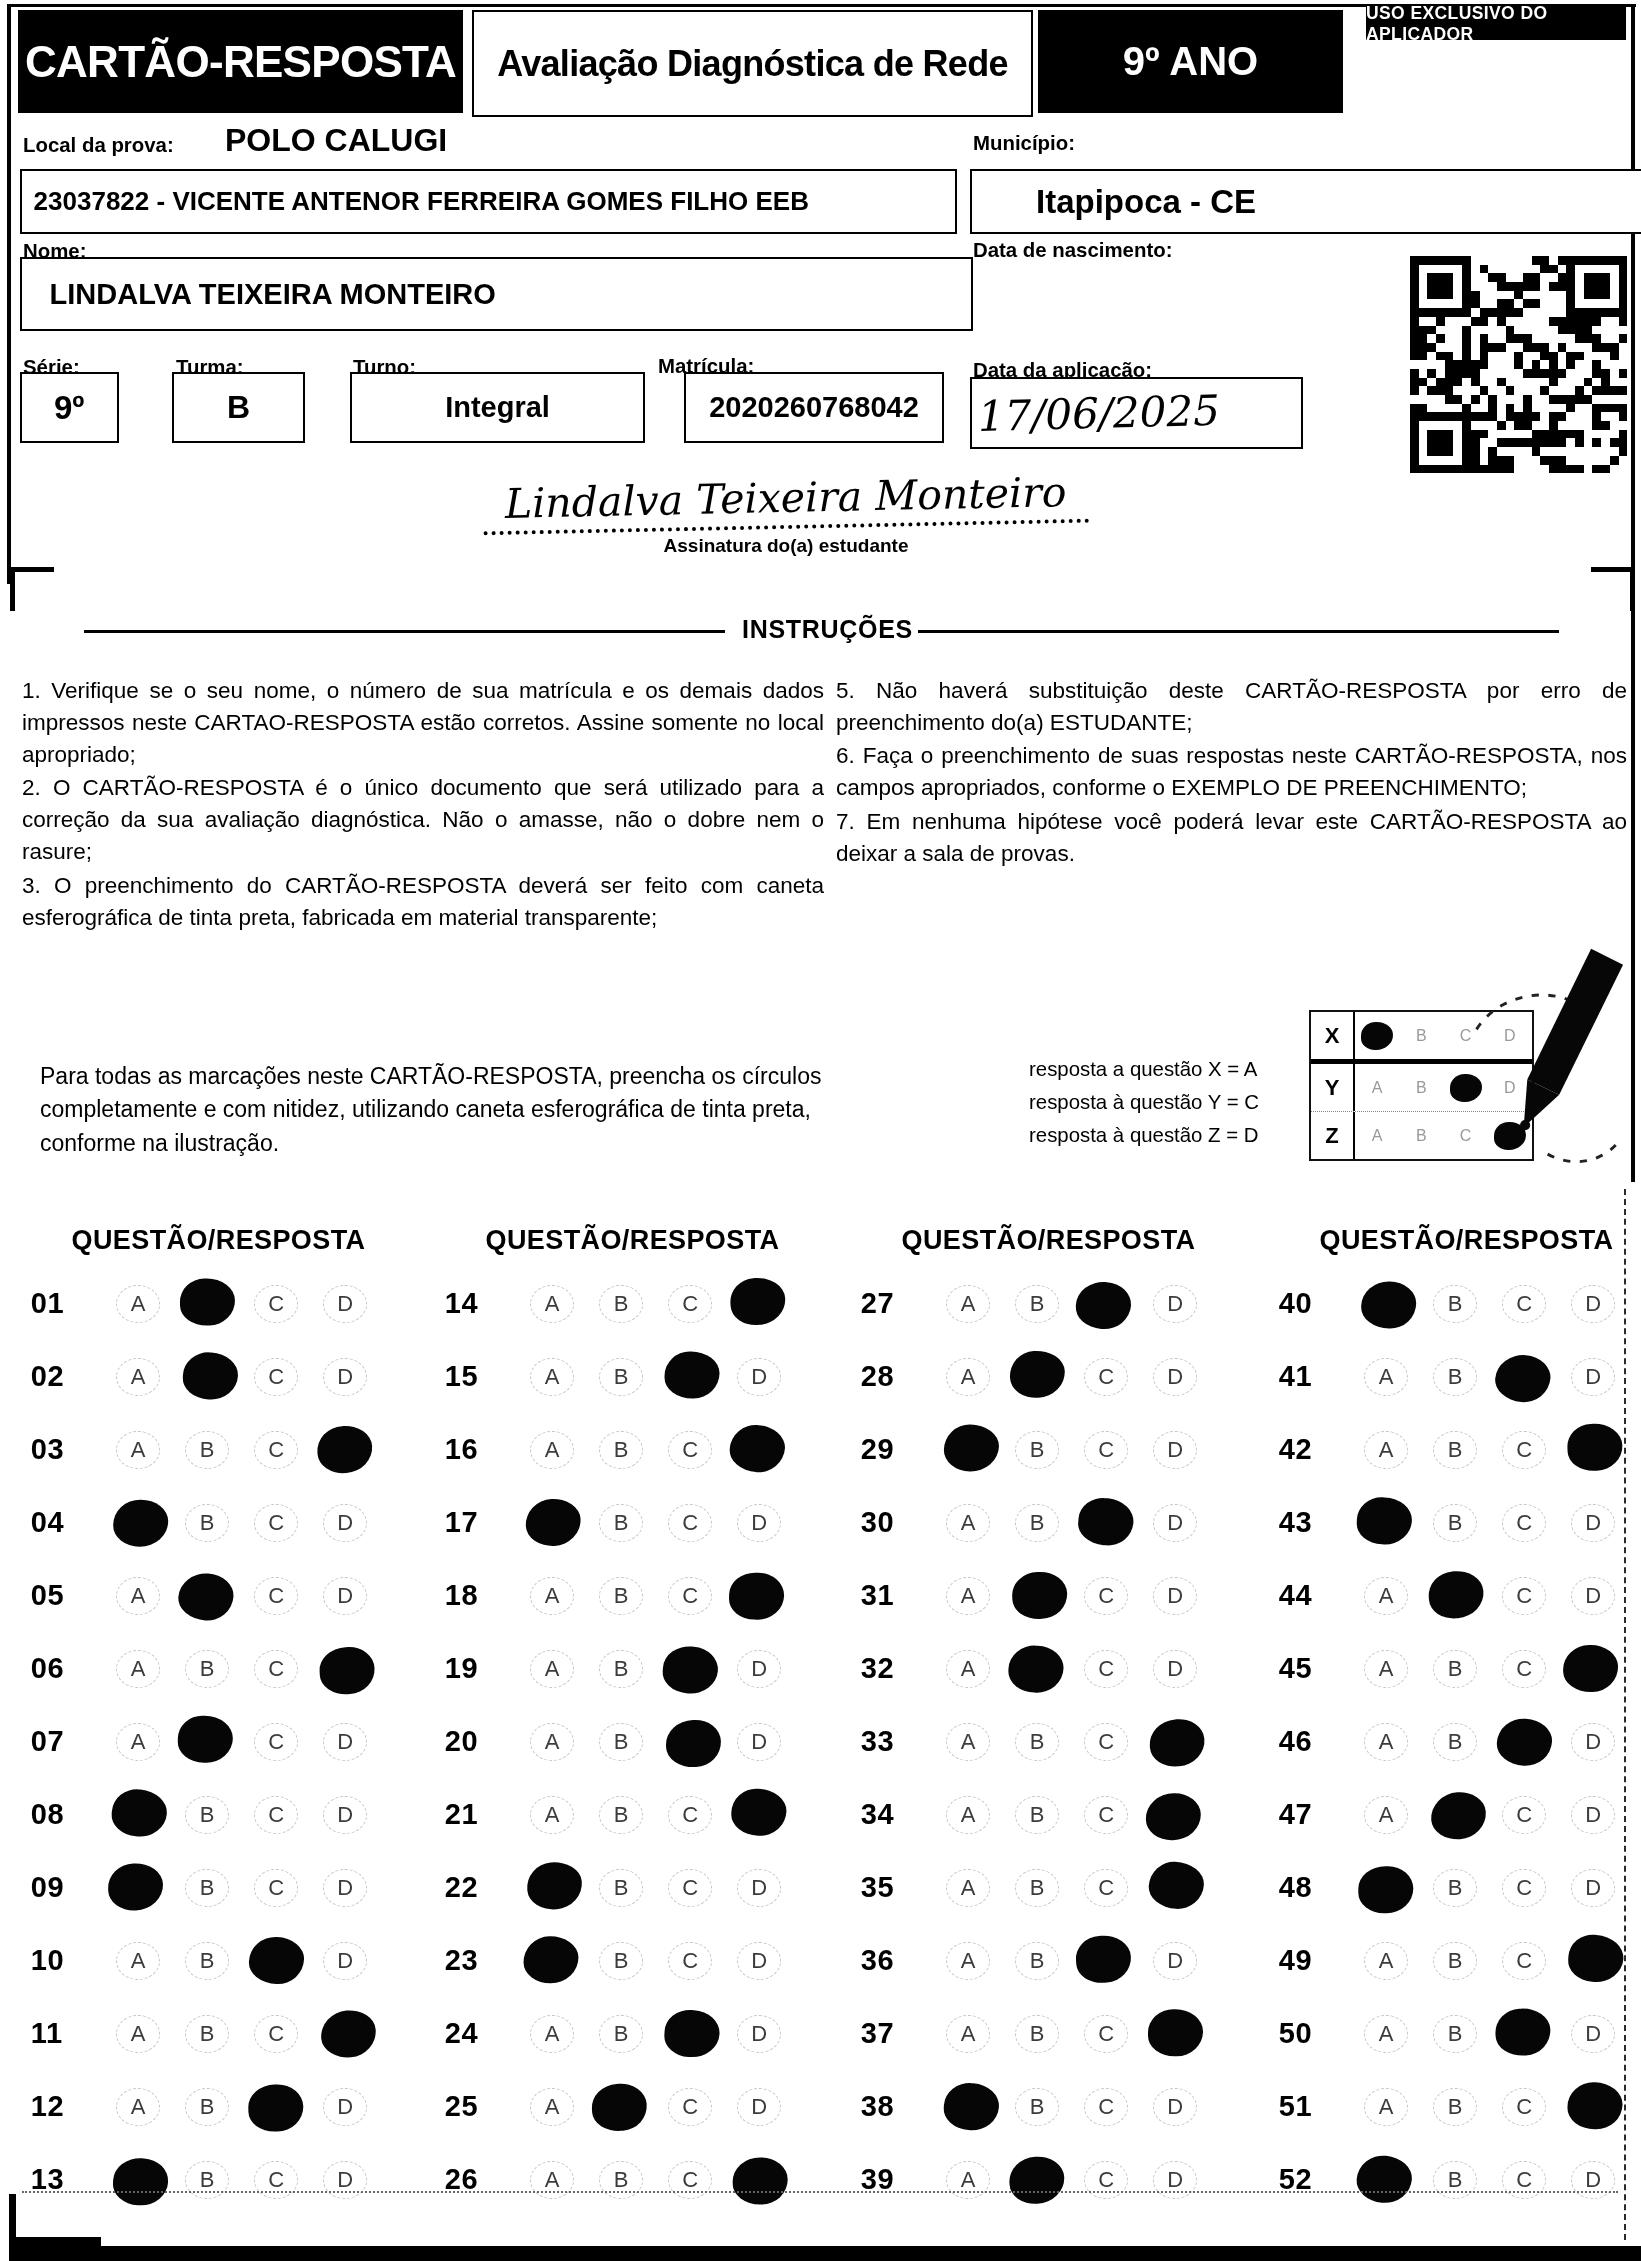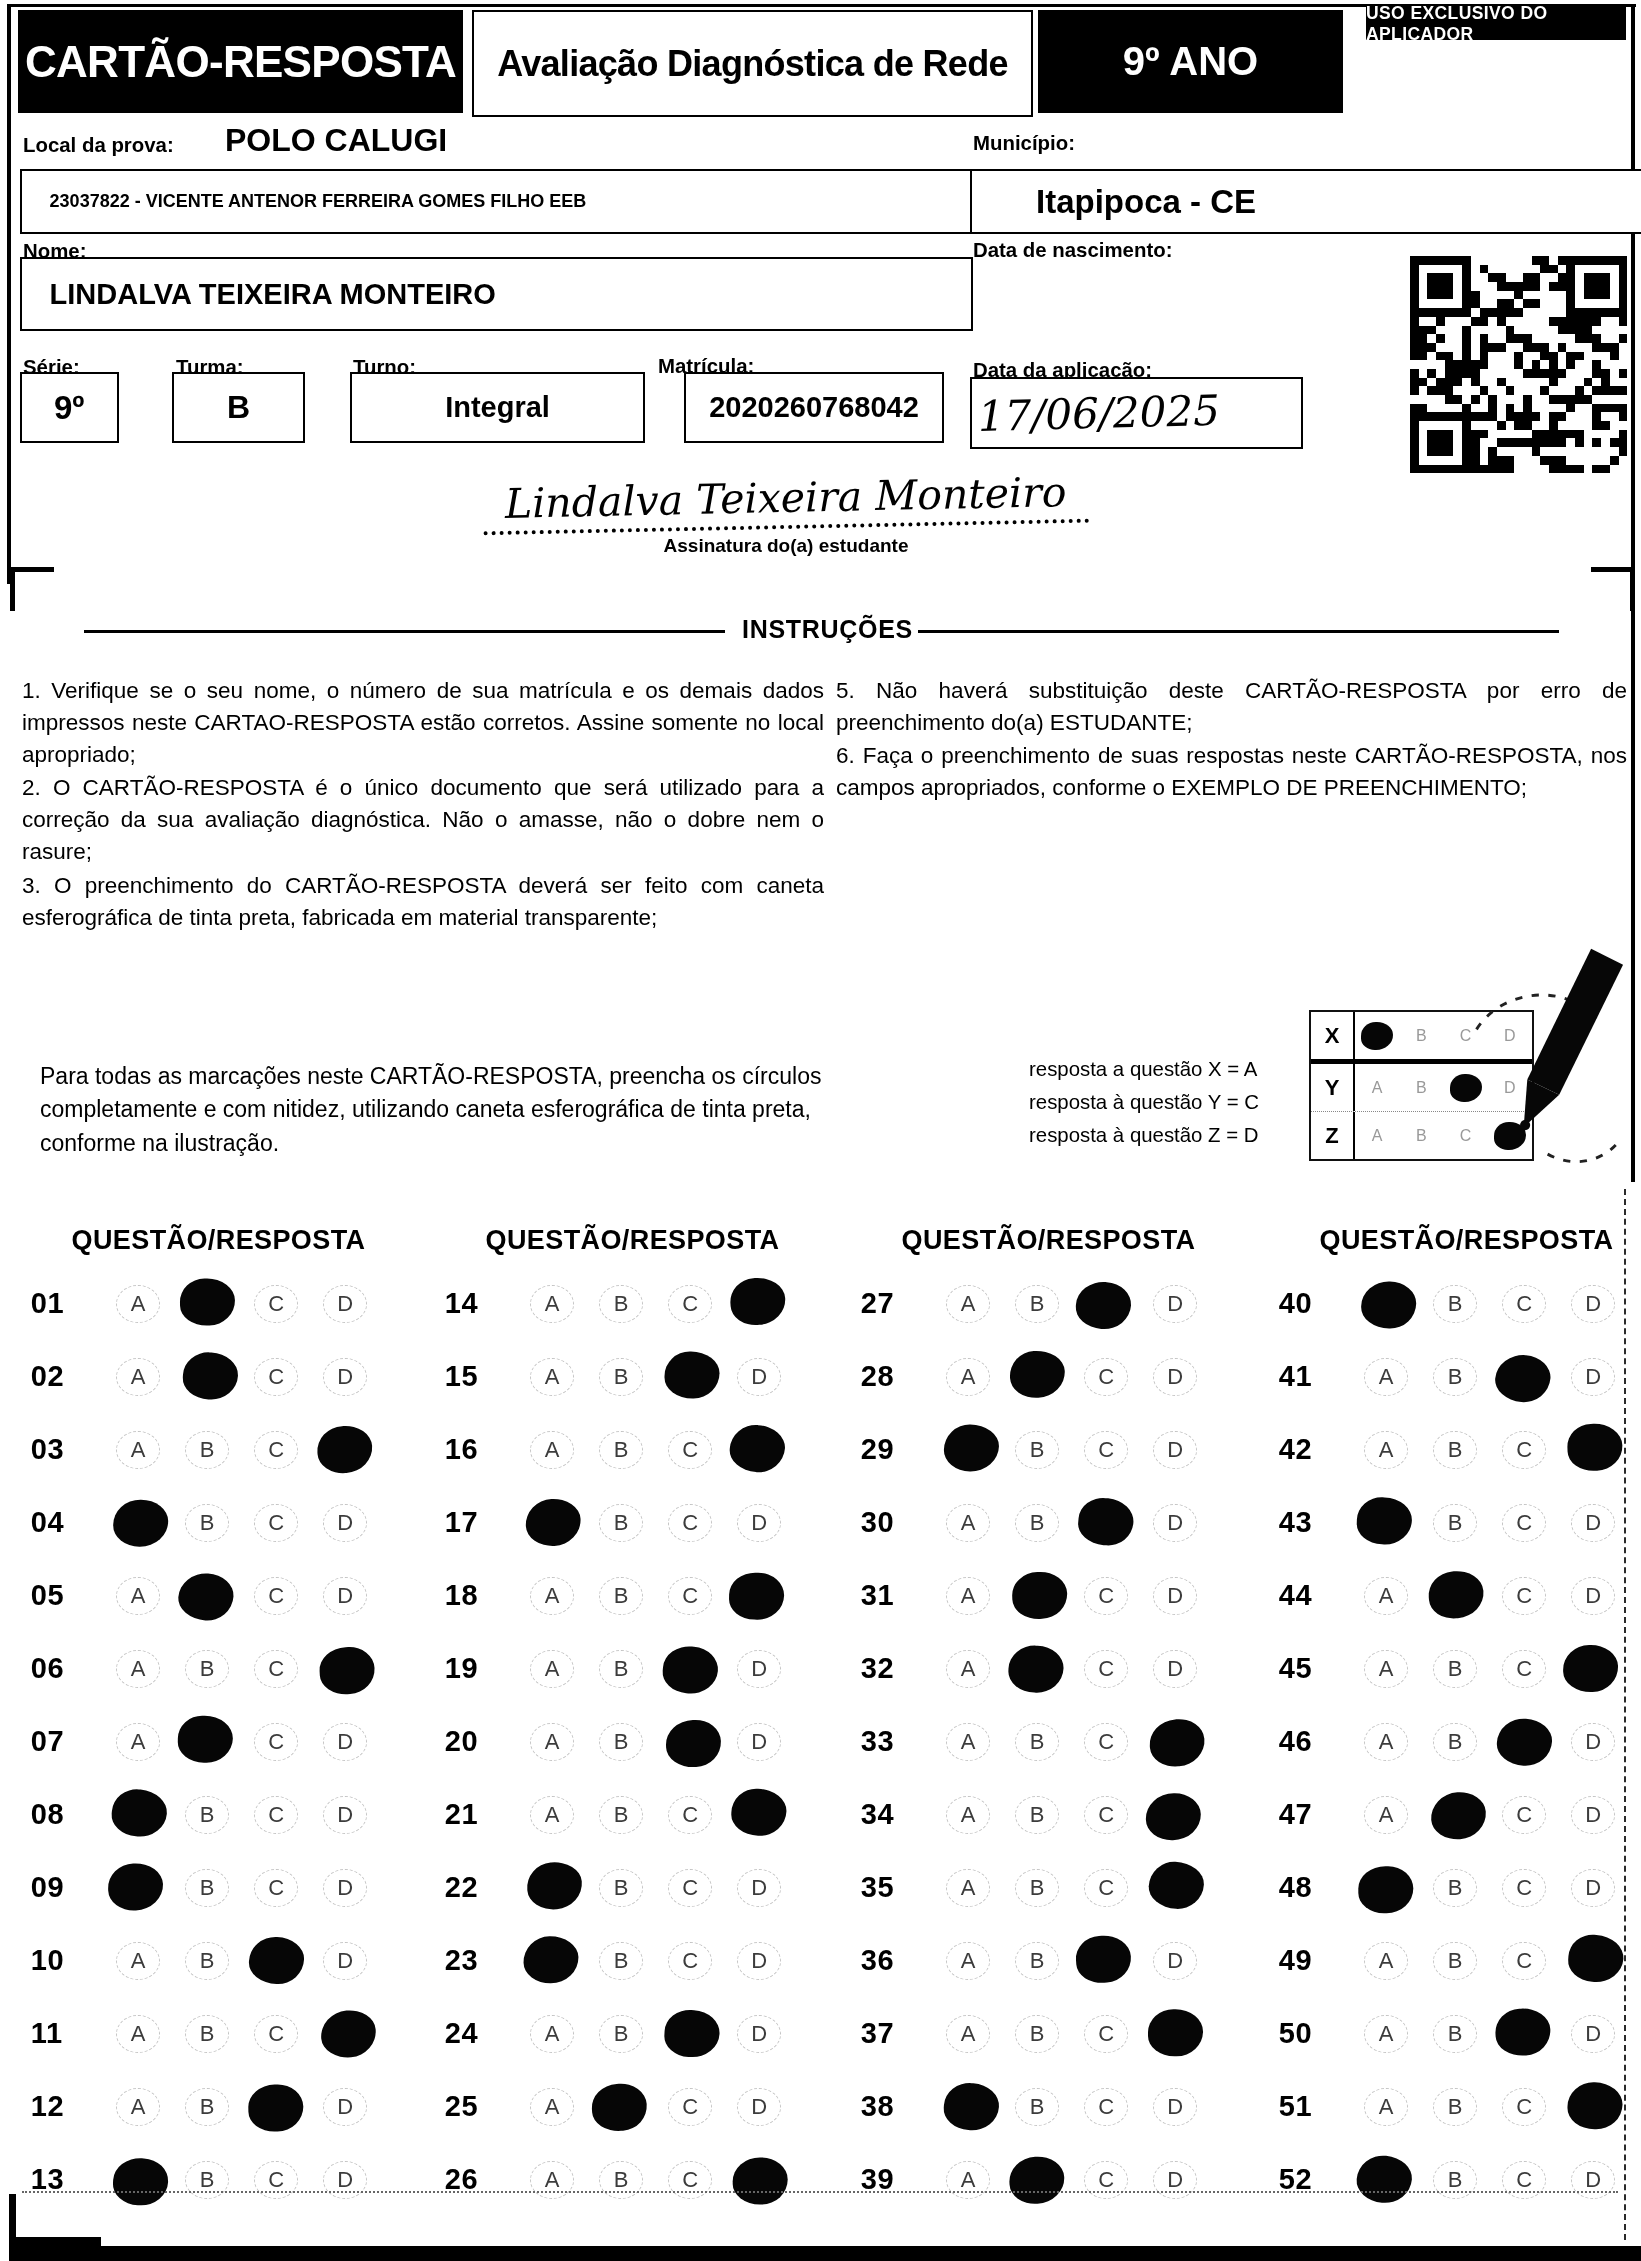--- a/index.html
+++ b/index.html
@@ -86,21 +86,21 @@
   </div>
   <div class="uso-box" style="left:1366px;top:7.3px;width:260px;">
     <div class="uso-title">USO EXCLUSIVO DO APLICADOR</div>
   </div>
 
   <div class="lab" style="left:23px;top:134px;">Local da prova:</div>
   <div class="abs b" style="left:225px;top:122px;font-size:32px;">POLO CALUGI</div>
 
   <div class="lab" style="left:973px;top:132px;">Município:</div>
 
-  <div class="fbox" style="left:19.6px;top:169px;width:921px;height:61px;font-size:18px;padding-left:28px;">
+  <div class="fbox" style="left:19.6px;top:169px;width:921px;height:61px;font-size:26px;padding-left:12px;">
     <span>23037822 - VICENTE ANTENOR FERREIRA GOMES FILHO EEB</span>
   </div>
   <div class="fbox" style="left:970px;top:169px;width:656px;height:61px;font-size:33px;padding-left:64px;">
     <span>Itapipoca - CE</span>
   </div>
 
   <div class="lab" style="left:23px;top:240px;">Nome:</div>
   <div class="lab" style="left:973px;top:239px;">Data de nascimento:</div>
 
   <div class="fbox" style="left:19.6px;top:257px;width:921px;height:70px;font-size:29px;padding-left:28px;">
@@ -770,20 +770,21 @@
   <div class="instr-line" style="left:918px;top:630px;width:641px;"></div>
 
   <div class="instr-col" id="instr-left" style="left:22px;top:675px;width:802px;">
       <p>1. Verifique se o seu nome, o número de sua matrícula e os demais dados impressos neste CARTAO-RESPOSTA estão corretos. Assine somente no local apropriado;</p>
       <p>2. O CARTÃO-RESPOSTA é o único documento que será utilizado para a correção da sua avaliação diagnóstica. Não o amasse, não o dobre nem o rasure;</p>
       <p>3. O preenchimento do CARTÃO-RESPOSTA deverá ser feito com caneta esferográfica de tinta preta, fabricada em material transparente;</p>
     </div>
   <div class="instr-col" id="instr-right" style="left:836px;top:675px;width:791px;">
       <p>5. Não haverá substituição deste CARTÃO-RESPOSTA por erro de preenchimento do(a) ESTUDANTE;</p>
       <p>6. Faça o preenchimento de suas respostas neste CARTÃO-RESPOSTA, nos campos apropriados, conforme o EXEMPLO DE PREENCHIMENTO;</p>
+      <p>7. Em nenhuma hipótese você poderá levar este CARTÃO-RESPOSTA ao deixar a sala de provas.</p>
     </div>
 
   <div class="ex-text" style="left:40px;top:1060px;width:858px;">Para todas as marcações neste CARTÃO-RESPOSTA, preencha os círculos completamente e com nitidez, utilizando caneta esferográfica de tinta preta, conforme na ilustração.</div>
   <div class="ex-legend" id="ex-legend" style="left:1029px;top:1053px;width:269px;">
       <div>resposta a questão X = A</div>
       <div>resposta à questão Y = C</div>
       <div>resposta à questão Z = D</div>
     </div>
 
   <div class="ex-grid" id="ex-grid" style="left:1309px;top:1010px;width:221px;">

